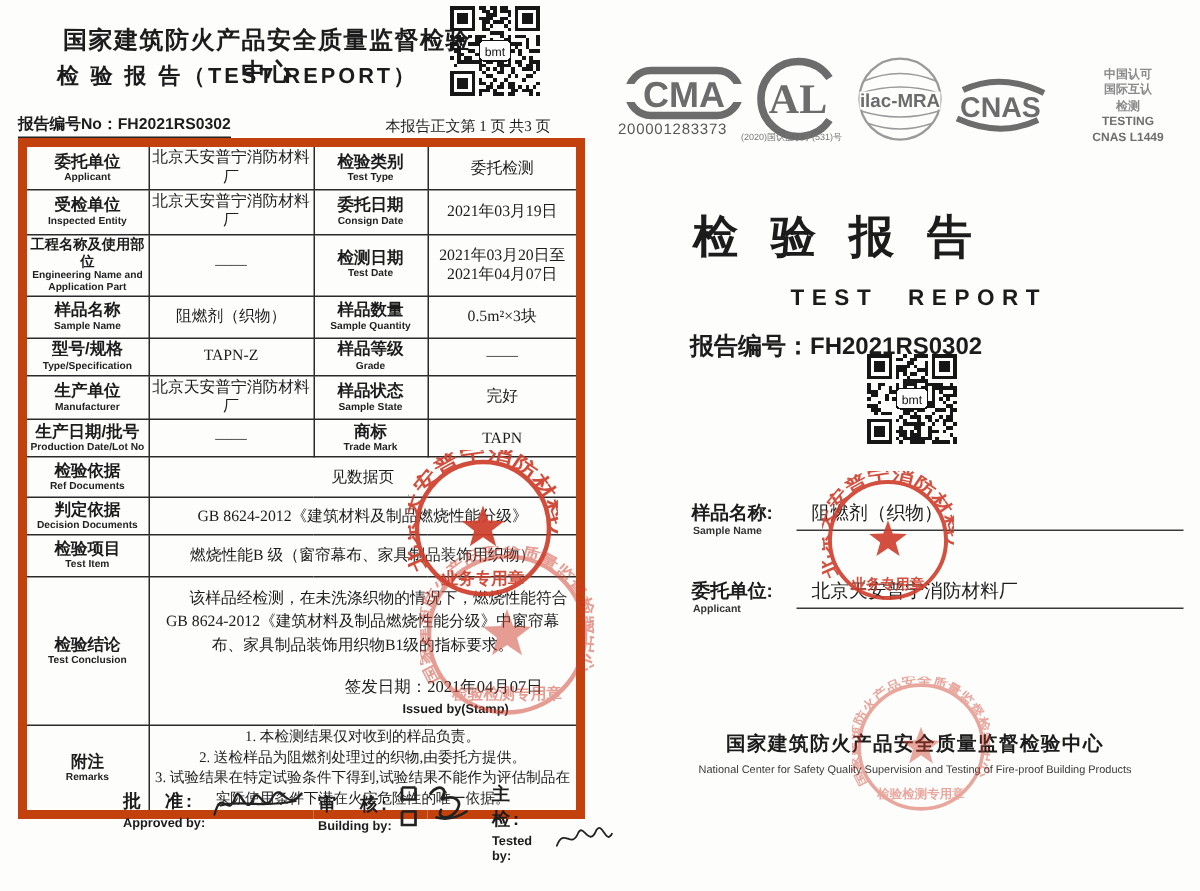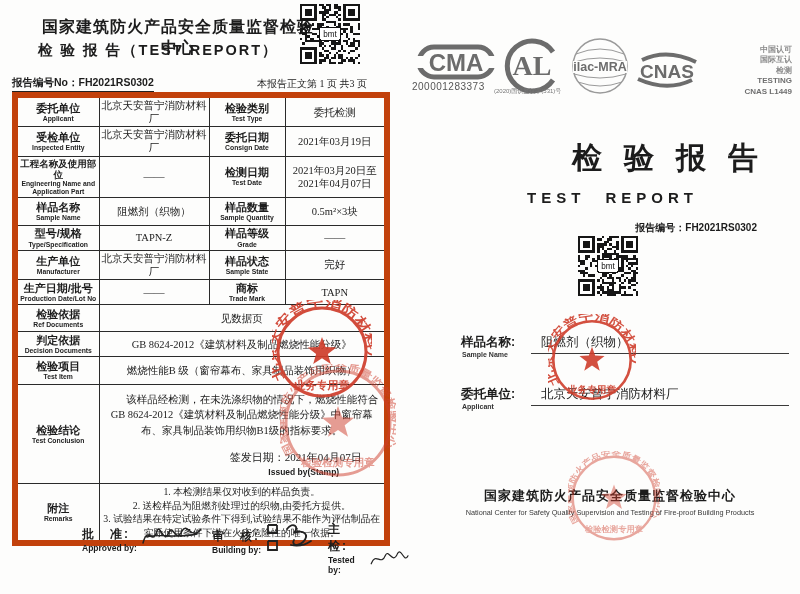--- a/index.html
+++ b/index.html
@@ -28,25 +28,25 @@
   .sigrow{left:0;top:521px;width:400px}
   .sig{position:absolute;display:flex;align-items:flex-end}
   .sig .lbl{text-align:left}
   .sig .zh{font-size:12px;font-weight:bold;letter-spacing:2px}
   .sig .en{font-size:8.5px;font-weight:bold}
   .sig svg{margin-left:2px;margin-top:-2px}
 
   .stamp{position:absolute;pointer-events:none}
   .cma-num{left:412px;top:81px;width:92px;font-size:10px;letter-spacing:.5px;color:#555}
   .cal-cap{left:494px;top:87px;width:76px;font-size:6px;color:#777}
-  .accred{left:712px;top:45px;width:80px;text-align:right;color:#8a8a8a;font-size:8px;font-weight:bold;line-height:1.3}
+  .accred{left:712px;top:45px;width:80px;text-align:center;color:#8a8a8a;font-size:8px;font-weight:bold;line-height:1.3}
   .accred .b{color:#6f6f6f}
-  .rtitle{left:440px;top:138px;width:340px;text-align:right;font-size:30px;font-weight:bold;letter-spacing:22px;padding-left:22px}
+  .rtitle{left:440px;top:138px;width:340px;text-align:left;font-size:30px;font-weight:bold;letter-spacing:22px;padding-left:22px}
   .rsub{left:440px;top:189px;width:340px;text-align:center;font-size:15px;font-weight:bold;letter-spacing:5px;padding-left:5px}
-  .rrep{left:417px;top:221px;width:340px;text-align:right;font-size:10px;font-weight:bold}
+  .rrep{left:460px;top:221px;width:340px;text-align:left;font-size:16px;font-weight:bold}
   .fld{position:absolute;left:461px;width:328px;display:flex;align-items:flex-start}
   .flabel{position:relative;width:64px;flex:none}
   .fzh{font-size:12.5px;font-weight:bold}
   .fen{position:absolute;top:100%;left:1px;font-size:7px;font-weight:bold;color:#333;white-space:nowrap}
   .fval{flex:1;border-bottom:1px solid #3a3a3a;font-family:"Liberation Serif",serif;font-size:12.5px;padding:0 0 2px 10px;margin-left:6px}
   .rfootzh{left:430px;top:487px;width:360px;text-align:center;font-size:13px;font-weight:bold;letter-spacing:1px}
   .rfooten{left:420px;top:508px;width:380px;text-align:center;font-size:7.3px;color:#3a3a3a}
 </style>
 </head>
 <body>

